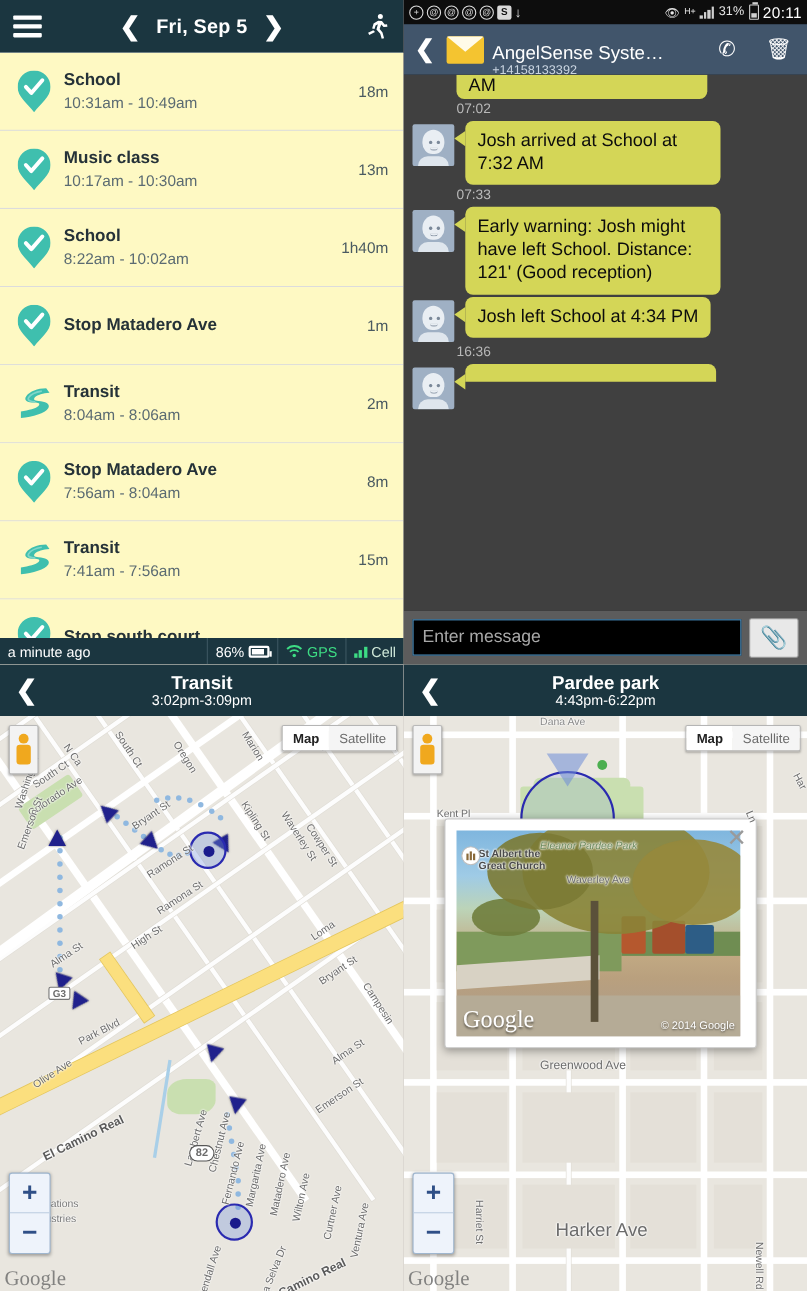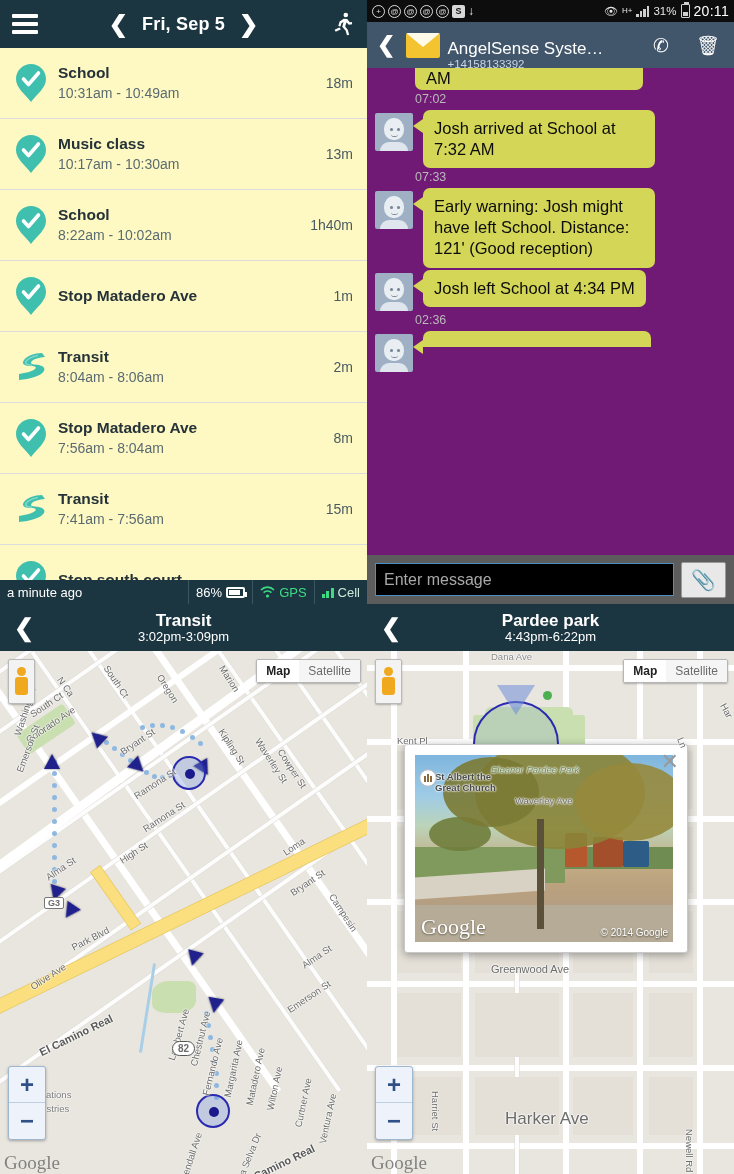--- a/index.html
+++ b/index.html
@@ -98,21 +98,21 @@
     border-left: 17px solid transparent; border-right: 17px solid transparent;
     border-top: 14px solid #fffbe8;
   }
   .sms-who { flex: 1; min-width: 0; line-height: 1.15; margin-top: 20px; }
   .sms-name { font-size: 17px; font-weight: normal; white-space: nowrap; overflow: hidden; text-overflow: ellipsis; }
   .sms-num  { font-size: 11.5px; color: #cbd6e2; }
   .sms-act  { width: 40px; text-align: center; font-size: 19px; }
 
   .sms-thread {
     position: absolute; left: 0; top: 68px; right: 0; bottom: 49px;
-    background: #701a75; padding: 0 8px; overflow: hidden;
+    background: #404040; padding: 0 8px; overflow: hidden;
   }
   .bubble-row { display: flex; align-items: flex-start; gap: 0; margin-bottom: 2px; }
   .avatar {
     width: 38px; height: 38px; flex: 0 0 38px; margin-top: 3px;
     background: #9fb0c4; border-radius: 2px; position: relative; overflow: hidden;
   }
   .avatar .head { position: absolute; left: 9px; top: 5px; width: 20px; height: 22px; background: #e9eef3; border-radius: 50% 50% 45% 45%; }
   .avatar .eye { position: absolute; width: 2.5px; height: 3px; background: #7a8899; border-radius: 50%; top: 15px; }
   .avatar .eye.l { left: 15px; } .avatar .eye.r { left: 22px; }
   .avatar .mouth { position: absolute; left: 16px; top: 21px; width: 7px; height: 3px; border-bottom: 1.5px solid #7a8899; border-radius: 0 0 6px 6px; }
@@ -479,21 +479,21 @@
         <div class="avatar">
           <span class="head"></span>
             <span class="eye l"></span>
             <span class="eye r"></span>
             <span class="mouth"></span>
             <span class="body"></span>
         </div>
         <div class="tail"></div>
         <div class="bubble">Josh left School at 4:34 PM</div>
       </div>
-      <div class="stamp">02:36</div>
+      <div class="stamp">16:36</div>
 
 
       <div class="bubble-row">
         <div class="avatar">
           <span class="head"></span>
             <span class="eye l"></span>
             <span class="eye r"></span>
             <span class="mouth"></span>
             <span class="body"></span>
         </div>

